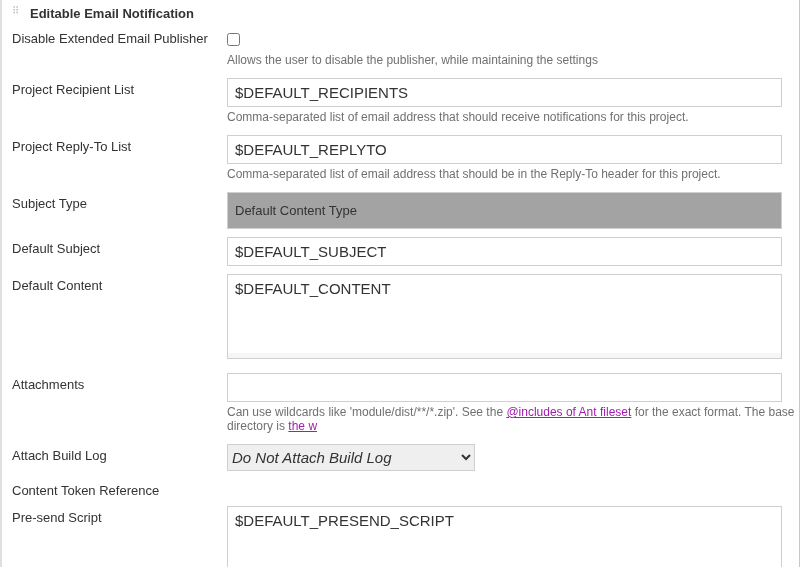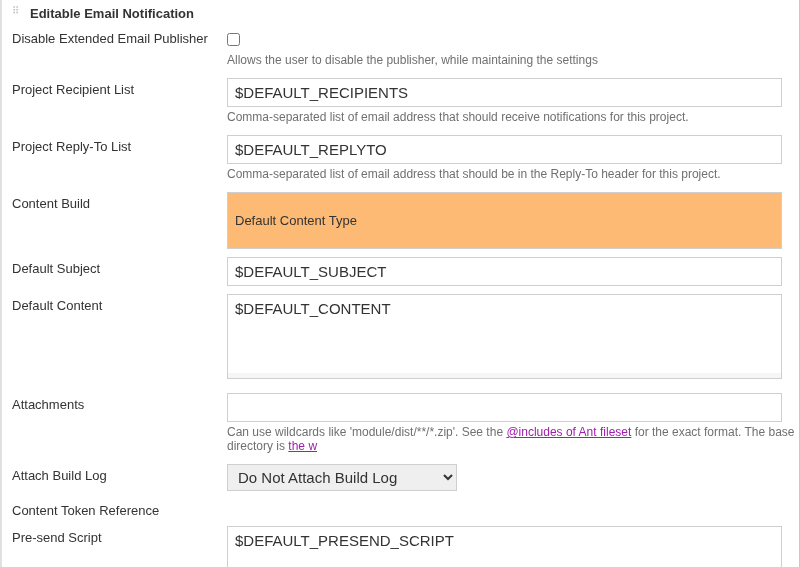--- a/index.html
+++ b/index.html
@@ -79,29 +79,30 @@
     width: 555px;
     height: 6px;
     border-left: 1px solid #cfcfcf;
     border-right: 1px solid #cfcfcf;
     border-bottom: 1px solid #cfcfcf;
     background: #f6f6f6;
     margin-top: -1px;
     cursor: ns-resize;
   }
   select {
-    width: 230px;
-    padding: 3px 6px;
+    width: 248px;
+    padding: 3px 0;
     background: #efefef;
+    font-style: italic;
   }
   .select-like {
     width: 555px;
     border: 1px solid #cfcfcf;
-    padding: 20px 7px;
-    background: #fdba74;
+    padding: 10px 7px;
+    background: #a3a3a3;
   }
   input[type="checkbox"] {
     margin: 0;
     vertical-align: middle;
   }
   .chk-row .label-col { padding-top: 0; }
   .spacer-sm { height: 4px; }
   .spacer-md { height: 10px; }
 </style>
 </head>
@@ -137,21 +138,21 @@
 
   <div class="row">
     <div class="label-col">Project Reply-To List</div>
     <div class="input-col">
       <input type="text" value="$DEFAULT_REPLYTO" style="">
       <div class="help">Comma-separated list of email address that should be in the Reply-To header for this project.</div>
     </div>
   </div>
 
   <div class="row">
-    <div class="label-col">Content Build</div>
+    <div class="label-col">Subject Type</div>
     <div class="input-col">
       <div class="select-like">Default Content Type</div>
     </div>
   </div>
 
   <div class="spacer-sm"></div>
 
   <div class="row">
     <div class="label-col">Default Subject</div>
     <div class="input-col">

